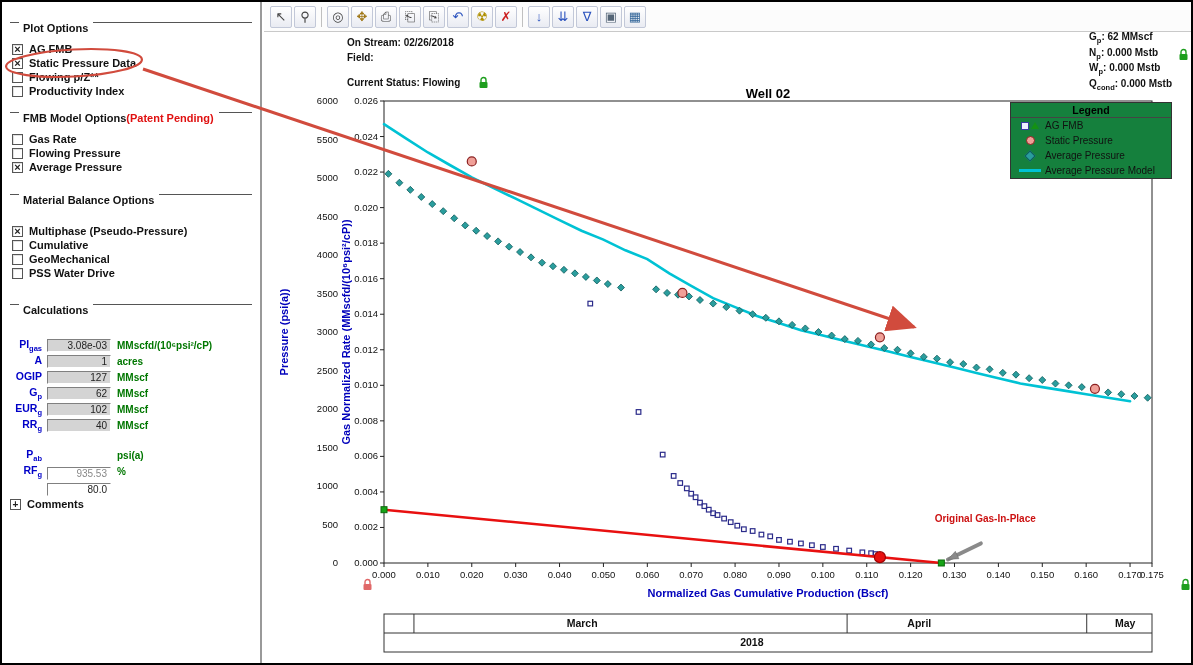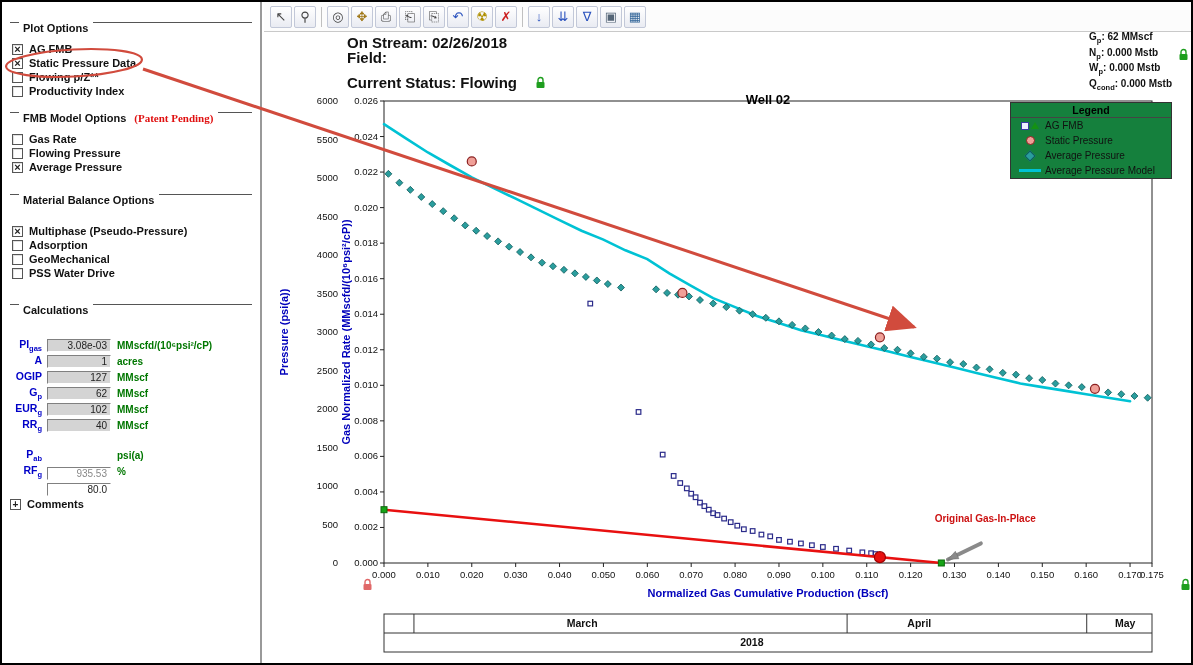--- a/index.html
+++ b/index.html
@@ -7,21 +7,21 @@
        background:#fff;font-family:"Liberation Sans",sans-serif;overflow:hidden;}
 
   
   .sidebar{position:absolute;left:0;top:0;width:260px;height:100%;background:#fff;
            border-right:2px solid #999;padding:8px 8px 0 8px;box-sizing:border-box;}
   .sec-head{display:flex;align-items:flex-start;height:14px;margin:12px 0 6px 0;}
   .sec-head .ln{height:1px;background:#555;}
   .sec-head .pre{width:9px;margin-right:4px;}
   .sec-head .post{flex:1;margin-left:5px;}
   .sec-title{font-size:11px;font-weight:bold;color:#111;white-space:nowrap;}
-  .sec-title.red{color:#e01010;margin-left:8px;font-family:Liberation Serif, serif;}
+  .sec-title.red{color:#e01010;margin-left:0;}
   .cb-row{display:flex;align-items:center;height:14px;margin-left:2px;cursor:default;}
   .cb{width:11px;height:11px;border:1px solid #555;background:#fff;box-sizing:border-box;
       font-size:11px;line-height:9px;text-align:center;font-weight:bold;color:#222;
       box-shadow:inset 1px 1px 0 rgba(0,0,0,.12);}
   .cb-label{font-size:11px;font-weight:bold;color:#111;margin-left:6px;white-space:nowrap;}
   .calc-row{display:flex;align-items:center;height:15px;margin-bottom:1px;}
   .calc-label{width:32px;text-align:right;font-size:10.5px;font-weight:bold;color:#0000c8;}
   .calc-label sub{font-size:7.5px;}
   .calc-box{width:64px;height:13px;margin-left:5px;background:#d4d4d4;
             border:1px solid;border-color:#808080 #fff #fff #808080;box-sizing:border-box;
@@ -34,27 +34,27 @@
               text-align:center;font-weight:bold;color:#222;box-sizing:border-box;}
 
   
   .content{position:absolute;left:262px;top:0;width:931px;height:665px;background:#fff;}
   .toolbar{position:absolute;left:0;top:0;width:100%;height:30px;border-bottom:1px solid #c9c9c9;
            display:flex;align-items:center;padding-left:6px;box-sizing:border-box;gap:2px;background:#fcfcfc;}
   .tb{width:22px;height:22px;border:1px solid #c2c8d8;background:linear-gradient(#ffffff,#e9ebf2);
       font-size:13px;line-height:18px;text-align:center;padding:0;cursor:pointer;border-radius:2px;}
   .tb-sep{width:1px;height:20px;background:#c0c0c0;margin:0 3px;}
 
-  .hleft{position:absolute;left:83px;top:33px;font-size:15px;font-weight:bold;color:#111;line-height:15px;}
+  .hleft{position:absolute;left:83px;top:33px;font-size:10px;font-weight:bold;color:#111;line-height:15px;}
   .status-line{margin-top:10px;display:flex;align-items:center;gap:18px;}
   .hright{position:absolute;right:23px;top:29px;text-align:left;font-size:10px;font-weight:bold;
           color:#111;line-height:11.5px;}
   .hright sub,.stat sub{font-size:7.5px;}
   .colon::after{content:": ";}
-  .chart-title{position:absolute;left:504px;top:90px;transform:translateX(-50%);
+  .chart-title{position:absolute;left:504px;top:84px;transform:translateX(-50%);
                font-size:13px;font-weight:bold;color:#000;}
   .vlabel{position:absolute;transform:translate(-50%,-50%) rotate(-90deg);font-size:11px;
           font-weight:bold;color:#0000bb;white-space:nowrap;}
   .xlabel{position:absolute;left:504px;top:585px;transform:translateX(-50%);font-size:11px;
           font-weight:bold;color:#0000bb;white-space:nowrap;}
 
   .legend{position:absolute;left:746px;top:100px;width:160px;border:1px solid #333;background:#15803d;z-index:5;}
   .legend-title{font-size:10.5px;font-weight:bold;text-align:center;border-bottom:1px solid #444;
                 padding:1px 0;}
   .legend-item{display:flex;align-items:center;height:13px;padding:1px 4px;}
@@ -126,21 +126,21 @@
       <span class="ln pre"></span>
       <span class="sec-title">Material Balance Options</span>
       <span class="ln post"></span>
     </div>
     <div class="cb-row">
       <span class="cb">×</span>
       <span class="cb-label">Multiphase (Pseudo-Pressure)</span>
     </div>
     <div class="cb-row">
       <span class="cb"></span>
-      <span class="cb-label">Adsorption</span>
+      <span class="cb-label">Cumulative</span>
     </div>
     <div class="cb-row">
       <span class="cb"></span>
       <span class="cb-label">GeoMechanical</span>
     </div>
     <div class="cb-row">
       <span class="cb"></span>
       <span class="cb-label">PSS Water Drive</span>
     </div>
 

